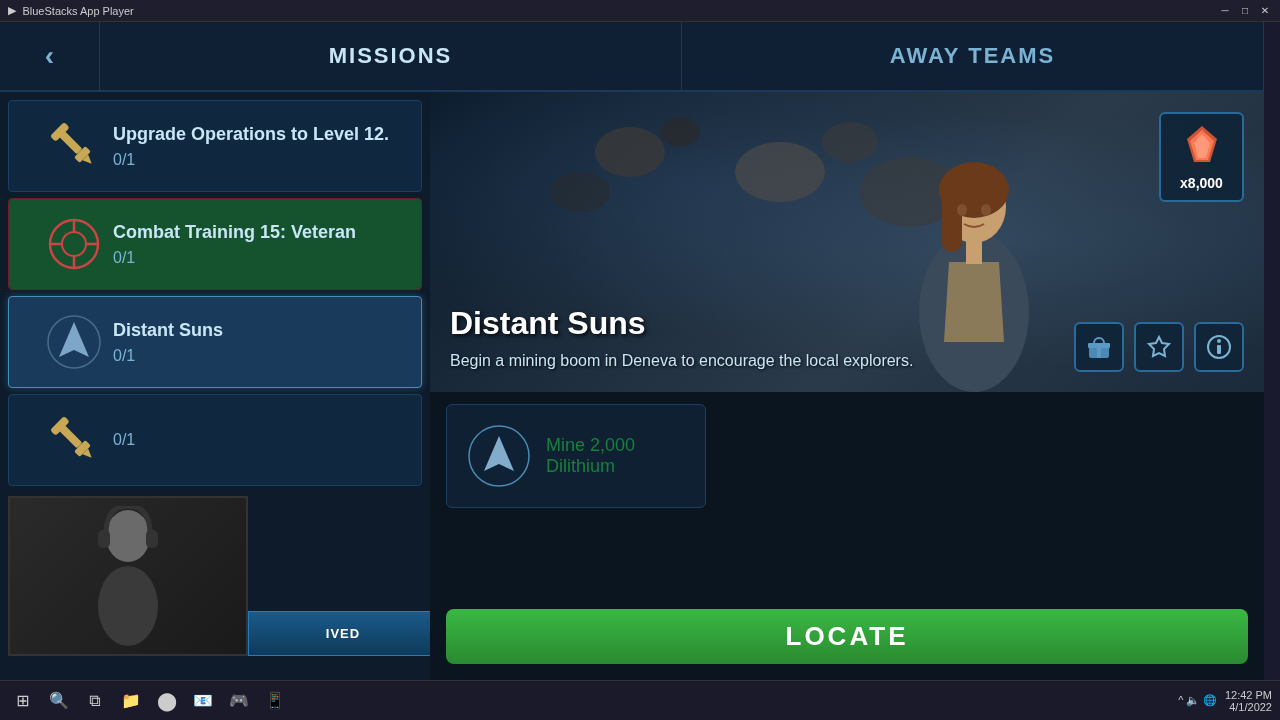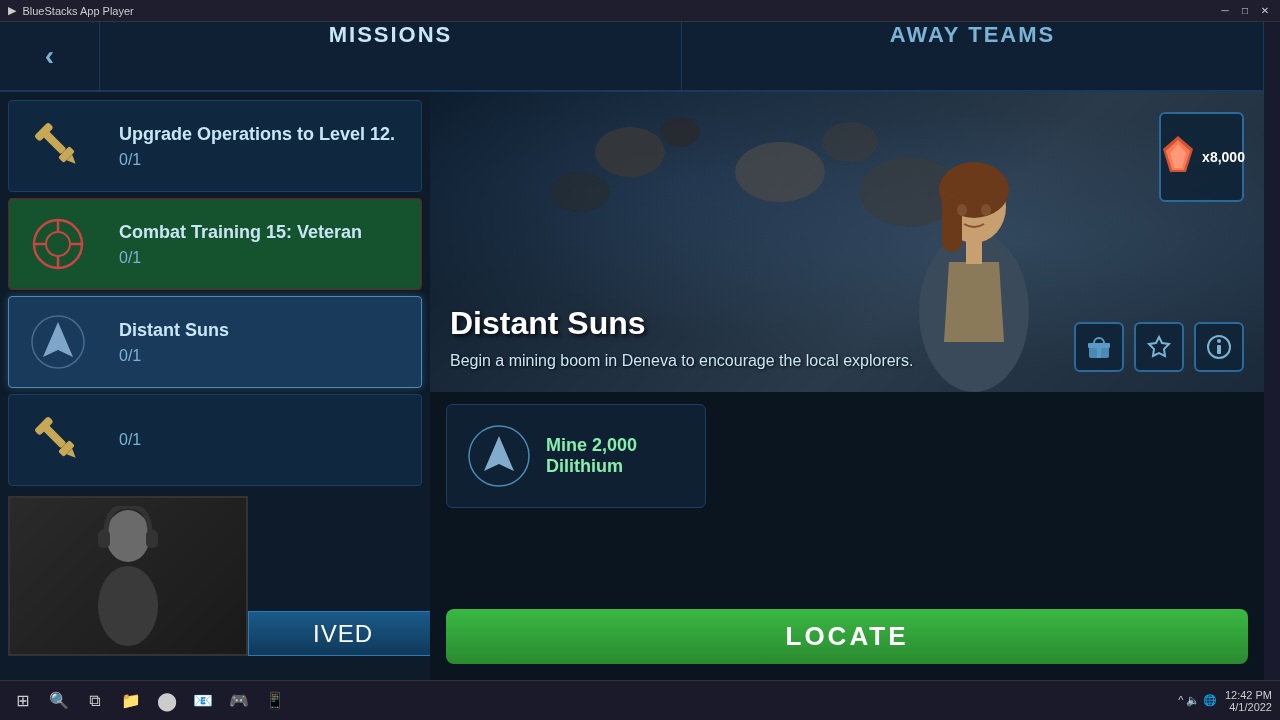--- a/index.html
+++ b/index.html
@@ -68,21 +68,21 @@
       background: #0f2035;
       border-right: 1px solid #1a3a5c;
       cursor: pointer;
       font-size: 28px;
       color: #7ab3d4;
       font-weight: bold;
     }
     .nav-tab {
       flex: 1;
       display: flex;
-      align-items: flex-start;
+      align-items: center;
       justify-content: center;
       font-size: 22px;
       font-weight: bold;
       color: #7ab3d4;
       letter-spacing: 2px;
       border-right: 1px solid #1a3a5c;
       cursor: pointer;
       text-transform: uppercase;
       background: #0f2035;
     }
@@ -108,24 +108,24 @@
       gap: 6px;
       overflow-y: auto;
     }
 
     .mission-item {
       display: flex;
       align-items: center;
       background: #0f2840;
       border: 1px solid #1a4060;
       border-radius: 4px;
-      padding: 10px 14px;
+      padding: 10px 30px;
       cursor: pointer;
       min-height: 90px;
-      gap: 26px;
+      gap: 4px;
       position: relative;
       justify-content: flex-end;
     }
     .mission-item.selected {
       background: #1a3a5c;
       border-color: #4a8cb8;
       box-shadow: 0 0 8px rgba(74,140,184,0.4);
     }
     .mission-item.combat {
       background: #14532d;
@@ -182,22 +182,22 @@
       position: absolute;
       bottom: 0;
       left: 240px;
       width: 190px;
       height: 45px;
       background: linear-gradient(180deg, #1a5a8a 0%, #0f3a5a 100%);
       border: 1px solid #2a7ab8;
       display: flex;
       align-items: center;
       justify-content: center;
-      font-size: 24px;
-      font-weight: normal;
+      font-size: 13px;
+      font-weight: bold;
       color: #fff;
       letter-spacing: 1px;
       cursor: pointer;
     }
 
     
     .mission-detail {
       flex: 1;
       display: flex;
       flex-direction: column;
@@ -228,21 +228,21 @@
       display: flex;
       gap: 8px;
     }
     .reward-box {
       width: 85px;
       height: 90px;
       background: rgba(15,35,55,0.9);
       border: 2px solid #2a6a9a;
       border-radius: 6px;
       display: flex;
-      flex-direction: row;
+      flex-direction: column;
       align-items: center;
       justify-content: center;
       gap: 4px;
     }
     .reward-icon { font-size: 28px; }
     .reward-amount { font-size: 14px; color: #fff; font-weight: bold; }
 
     
     .action-icons {
       position: absolute;
@@ -307,22 +307,21 @@
     }
     .obj-icon {
       width: 70px;
       height: 70px;
       display: flex;
       align-items: center;
       justify-content: center;
     }
     .obj-text {
       font-size: 18px;
-      color: #86efac;
-      font-weight: bold;
+      color: #15803d;
     }
 
     
     .locate-btn {
       margin: 8px 16px 16px;
       background: linear-gradient(180deg, #3ab843 0%, #2a8a30 100%);
       border: none;
       border-radius: 8px;
       padding: 12px;
       font-size: 26px;

